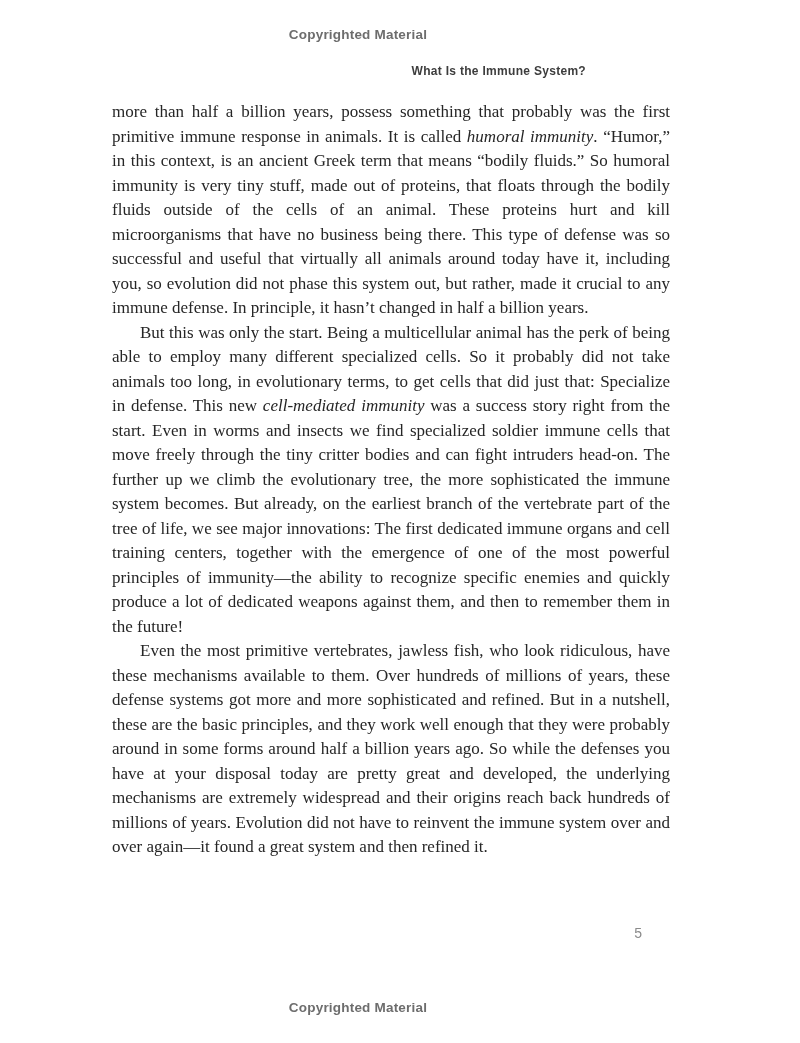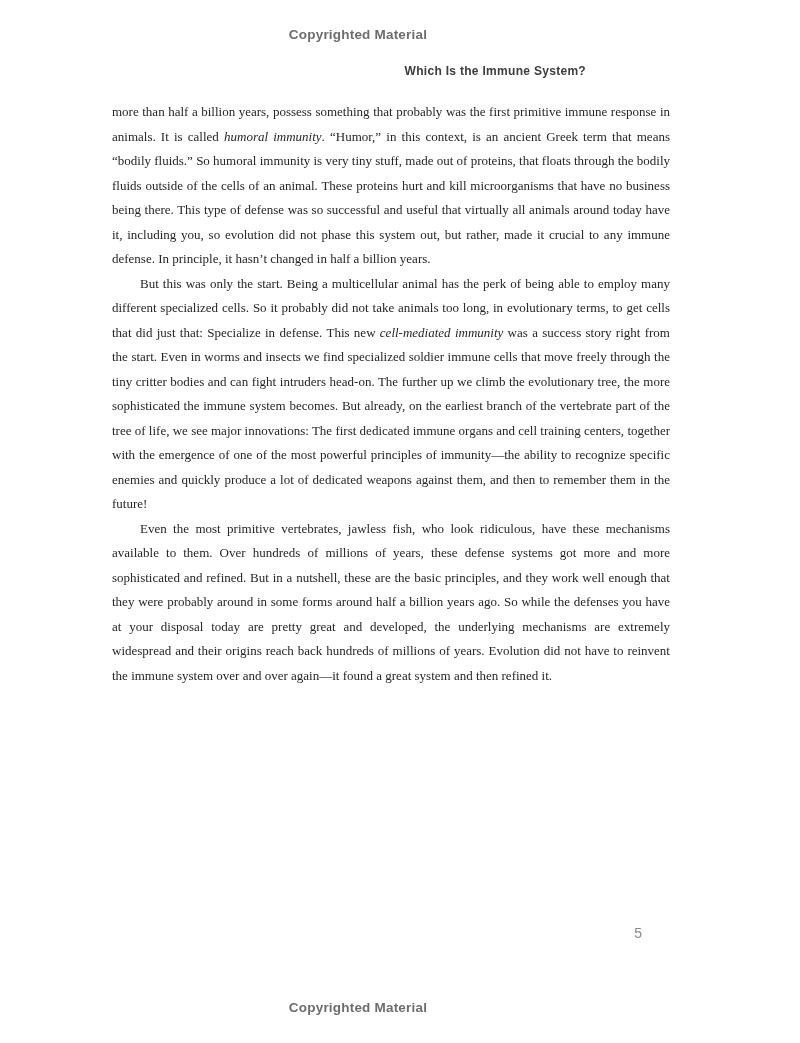--- a/index.html
+++ b/index.html
@@ -36,21 +36,21 @@
     font-weight: 700;
     font-size: 12px;
     letter-spacing: 0.3px;
     color: var(--header-color, #3d3d3d);
   }
   .body-text {
     position: absolute;
     top: 100px;
     left: 112px;
     width: 558px;
-    font-size: 13px;
+    font-size: 17px;
     line-height: 24.5px;
     text-align: justify;
     color: var(--body-color, #262626);
     hyphens: auto;
   }
   .body-text p {
     margin: 0;
   }
   .body-text p.indent {
     text-indent: 28px;
@@ -67,21 +67,21 @@
     color: var(--pagenum-color, #8a8a8a);
   }
 </style>
 </head>
 <body>
 
 <div class="page" style="--bg: #ffffff; --notice-color: #6d6d6d; --header-color: #3d3d3d; --body-color: #262626; --pagenum-color: #8a8a8a;">
 
   <div class="notice notice-top">Copyrighted Material</div>
 
-  <div class="running-header">Which Is the Immune System?</div>
+  <div class="running-header">What Is the Immune System?</div>
 
   <div class="body-text">
 
     <p><span>more than half a billion years, possess something that probably was the first primitive immune response in animals. It is called </span><em>humoral immunity</em><span>. “Humor,” in this context, is an ancient Greek term that means “bodily fluids.” So humoral immunity is very tiny stuff, made out of proteins, that floats through the bodily fluids outside of the cells of an animal. These proteins hurt and kill microorganisms that have no business being there. This type of defense was so successful and useful that virtually all animals around today have it, including you, so evolution did not phase this system out, but rather, made it crucial to any immune defense. In principle, it hasn’t changed in half a billion years.</span></p>
 
     <p class="indent"><span>But this was only the start. Being a multicellular animal has the perk of being able to employ many different specialized cells. So it probably did not take animals too long, in evolutionary terms, to get cells that did just that: Specialize in defense. This new </span><em>cell-mediated immunity</em><span> was a success story right from the start. Even in worms and insects we find specialized soldier immune cells that move freely through the tiny critter bodies and can fight intruders head-on. The further up we climb the evolutionary tree, the more sophisticated the immune system becomes. But already, on the earliest branch of the vertebrate part of the tree of life, we see major innovations: The first dedicated immune organs and cell training centers, together with the emergence of one of the most powerful principles of immunity—the ability to recognize specific enemies and quickly produce a lot of dedicated weapons against them, and then to remember them in the future!</span></p>
 
     <p class="indent"><span>Even the most primitive vertebrates, jawless fish, who look ridiculous, have these mechanisms available to them. Over hundreds of millions of years, these defense systems got more and more sophisticated and refined. But in a nutshell, these are the basic principles, and they work well enough that they were probably around in some forms around half a billion years ago. So while the defenses you have at your disposal today are pretty great and developed, the underlying mechanisms are extremely widespread and their origins reach back hundreds of millions of years. Evolution did not have to reinvent the immune system over and over again—it found a great system and then refined it.</span></p>
 
 

